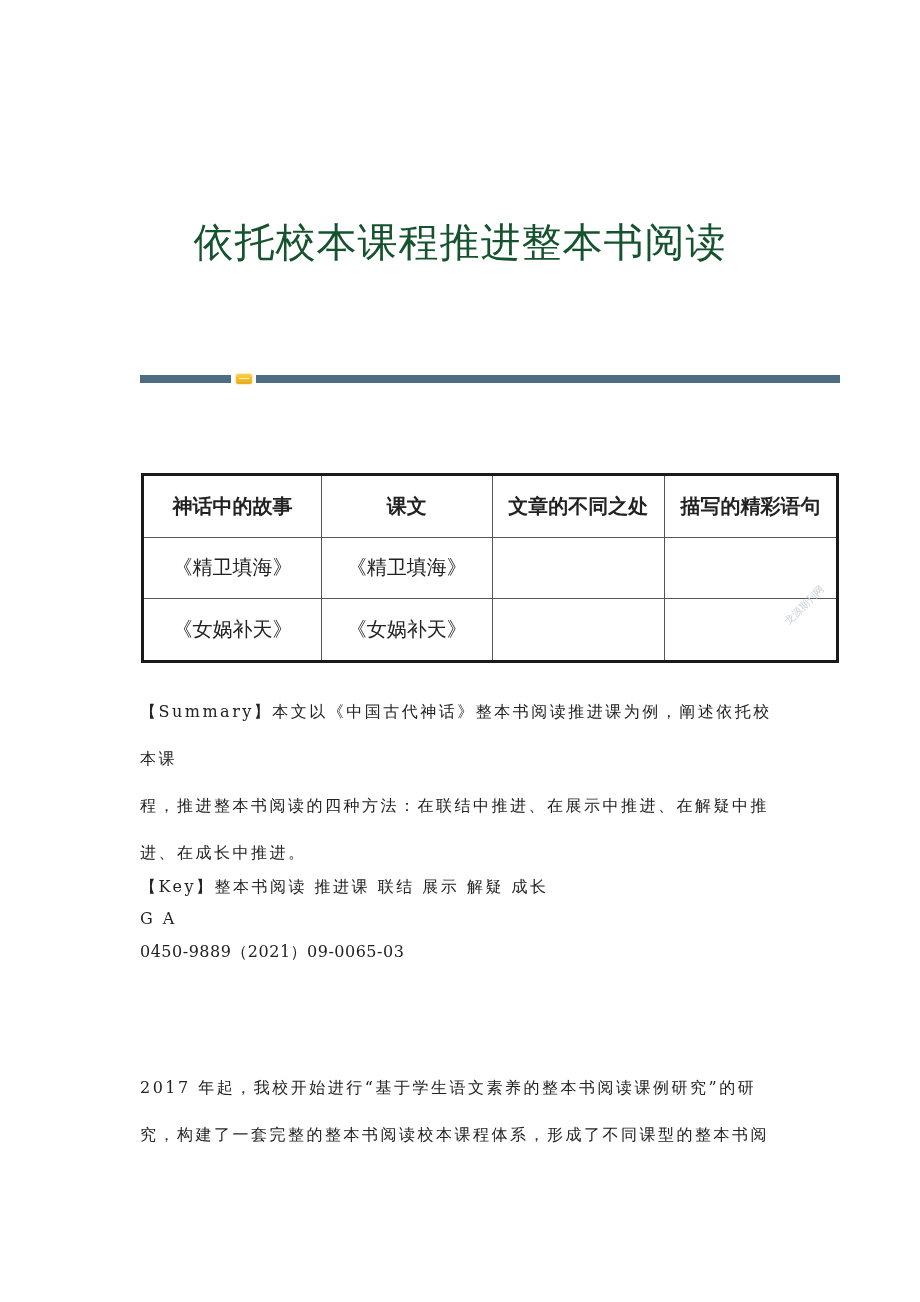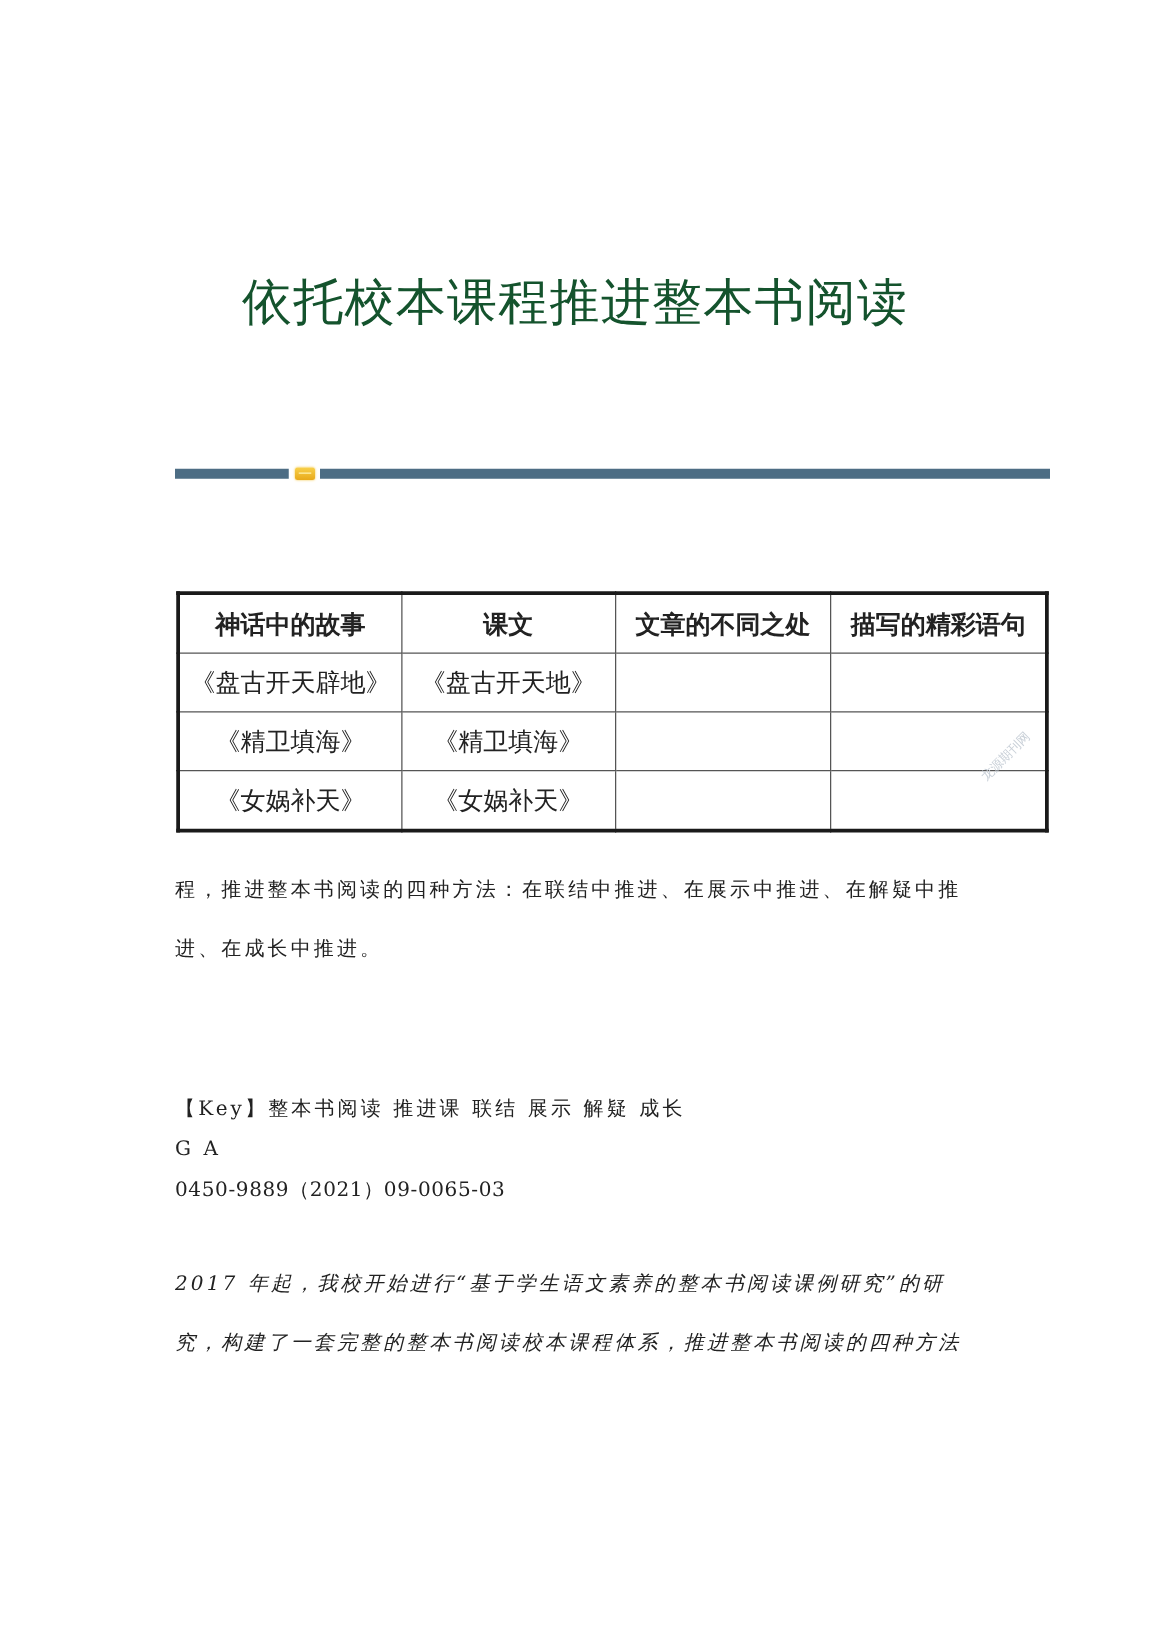--- a/index.html
+++ b/index.html
@@ -53,54 +53,49 @@
       <col class="col4">
     </colgroup>
   <tbody>
       <tr>
     <th>神话中的故事</th>
     <th>课文</th>
     <th>文章的不同之处</th>
     <th>描写的精彩语句</th>
   </tr>
   <tr>
-    <td>《盘古开天辟地》</td>
-    <td>《盘古开天地》</td>
-    <td></td>
-    <td></td>
-  </tr>
-  <tr>
     <td>《精卫填海》</td>
     <td>《精卫填海》</td>
     <td></td>
     <td></td>
   </tr>
   <tr>
     <td>《女娲补天》</td>
     <td>《女娲补天》</td>
     <td></td>
     <td></td>
   </tr>
 </tbody>
   </table>
 <div class="watermark">龙源期刊网</div>
 
 <div class="body-text" style="top:688px;">
+  <p class="p"><span>【Summary】</span><span>本文以《中国古代神话》整本书阅读推进课为例，阐述依托校本课</span></p>
   <p class="p">程，推进整本书阅读的四种方法：在联结中推进、在展示中推进、在解疑中推</p>
   <p class="p">进、在成长中推进。</p>
 </div>
 
 <div class="body-text" style="top:863px;">
   <p class="p"><span>【Key】</span><span>整本书阅读 推进课 联结 展示 解疑 成长</span></p>
 </div>
 
 <div class="body-text" style="top:895px;">
   <p class="p">G A</p>
 </div>
 
 <div class="body-text" style="top:928px; letter-spacing:0.5px;">
   <p class="p">0450-9889（2021）09-0065-03</p>
 </div>
 
-<div class="body-text" style="top:1003px;font-style:italic;">
+<div class="body-text" style="top:1064px;">
   <p class="p">2017 年起，我校开始进行“基于学生语文素养的整本书阅读课例研究”的研</p>
-  <p class="p">究，构建了一套完整的整本书阅读校本课程体系，推进整本书阅读的四种方法</p>
+  <p class="p">究，构建了一套完整的整本书阅读校本课程体系，形成了不同课型的整本书阅</p>
 </div>
 
 </body></html>

